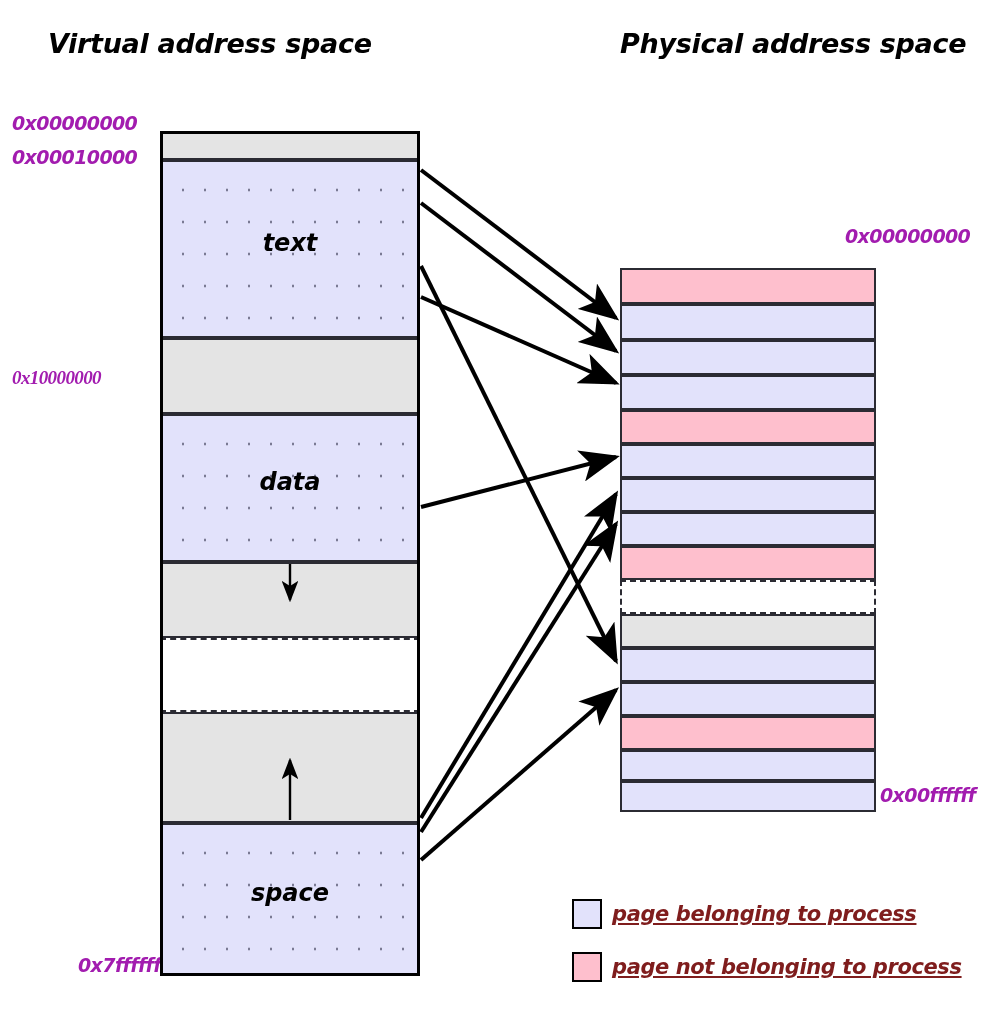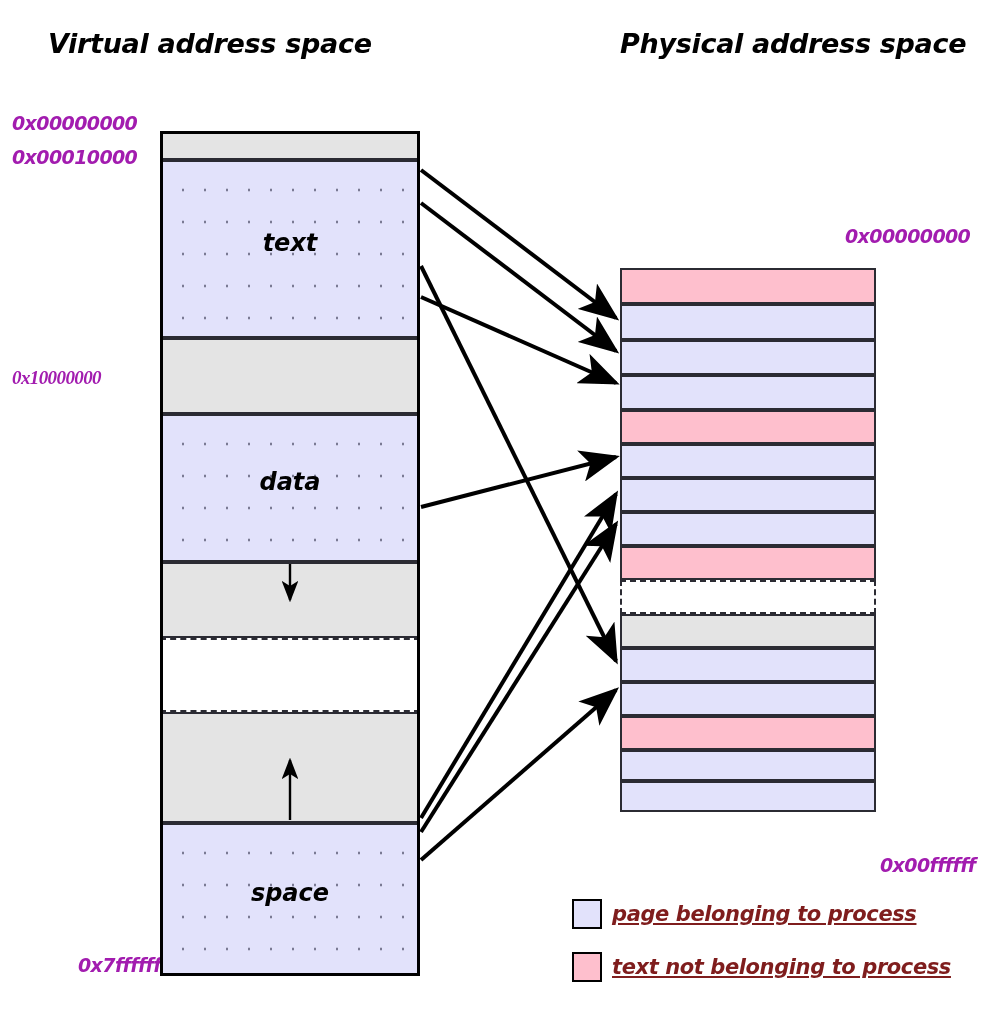--- a/index.html
+++ b/index.html
@@ -166,21 +166,21 @@
     <div class="seg seg-proc" style="top:692px; height:153px;">
       <div class="dots"></div>
       <div class="seg-label" style="top:54px;">space</div>
     </div>
   </div>
 
   <div class="vcol-frame" style="left:160px; top:131px; width:260px; height:845px;"></div>
 
   <div class="addr-label" style="left:845px; top:225px;">0x00000000</div>
 
-  <div class="addr-label" style="left:880px; top:854px;">0x00ffffff</div>
+  <div class="addr-label" style="left:880px; top:784px;">0x00ffffff</div>
 
   <div class="column" style="left:620px; top:268px; width:256px; height:544px;">
 
     <div class="seg seg-notproc" style="top:0px;   height:36px;"></div>
     <div class="seg seg-proc" style="top:36px;  height:36px;"></div>
     <div class="seg seg-proc" style="top:72px;  height:35px;"></div>
     <div class="seg seg-proc" style="top:107px; height:35px;"></div>
     <div class="seg seg-notproc" style="top:142px; height:34px;"></div>
     <div class="seg seg-proc" style="top:176px; height:34px;"></div>
     <div class="seg seg-proc" style="top:210px; height:34px;"></div>
@@ -192,21 +192,21 @@
     <div class="seg seg-proc" style="top:414px; height:34px;"></div>
     <div class="seg seg-notproc" style="top:448px; height:34px;"></div>
     <div class="seg seg-proc" style="top:482px; height:31px;"></div>
     <div class="seg seg-proc" style="top:513px; height:31px;"></div>
   </div>
 
   <div class="legend-swatch" style="left:572px; top:899px; background:#e2e2fb;"></div>
   <div class="legend-text" style="left:612px; top:902px;">page belonging to process</div>
 
   <div class="legend-swatch" style="left:572px; top:952px; background:#febfcd;"></div>
-  <div class="legend-text" style="left:612px; top:955px;">text not belonging to process</div>
+  <div class="legend-text" style="left:612px; top:955px;">page not belonging to process</div>
 
   <svg class="overlay" viewBox="0 0 1002 1023">
     <defs>
       <marker id="ah" markerWidth="10" markerHeight="8" refX="9" refY="4" orient="auto" markerUnits="strokeWidth">
         <path d="M0,0 L10,4 L0,8 L2.4,4 z" fill="#000000"></path>
       </marker>
       <marker id="ahs" markerWidth="9" markerHeight="7" refX="8" refY="3.5" orient="auto" markerUnits="strokeWidth">
         <path d="M0,0 L9,3.5 L0,7 L2.2,3.5 z" fill="#000000"></path>
       </marker>
     </defs>

